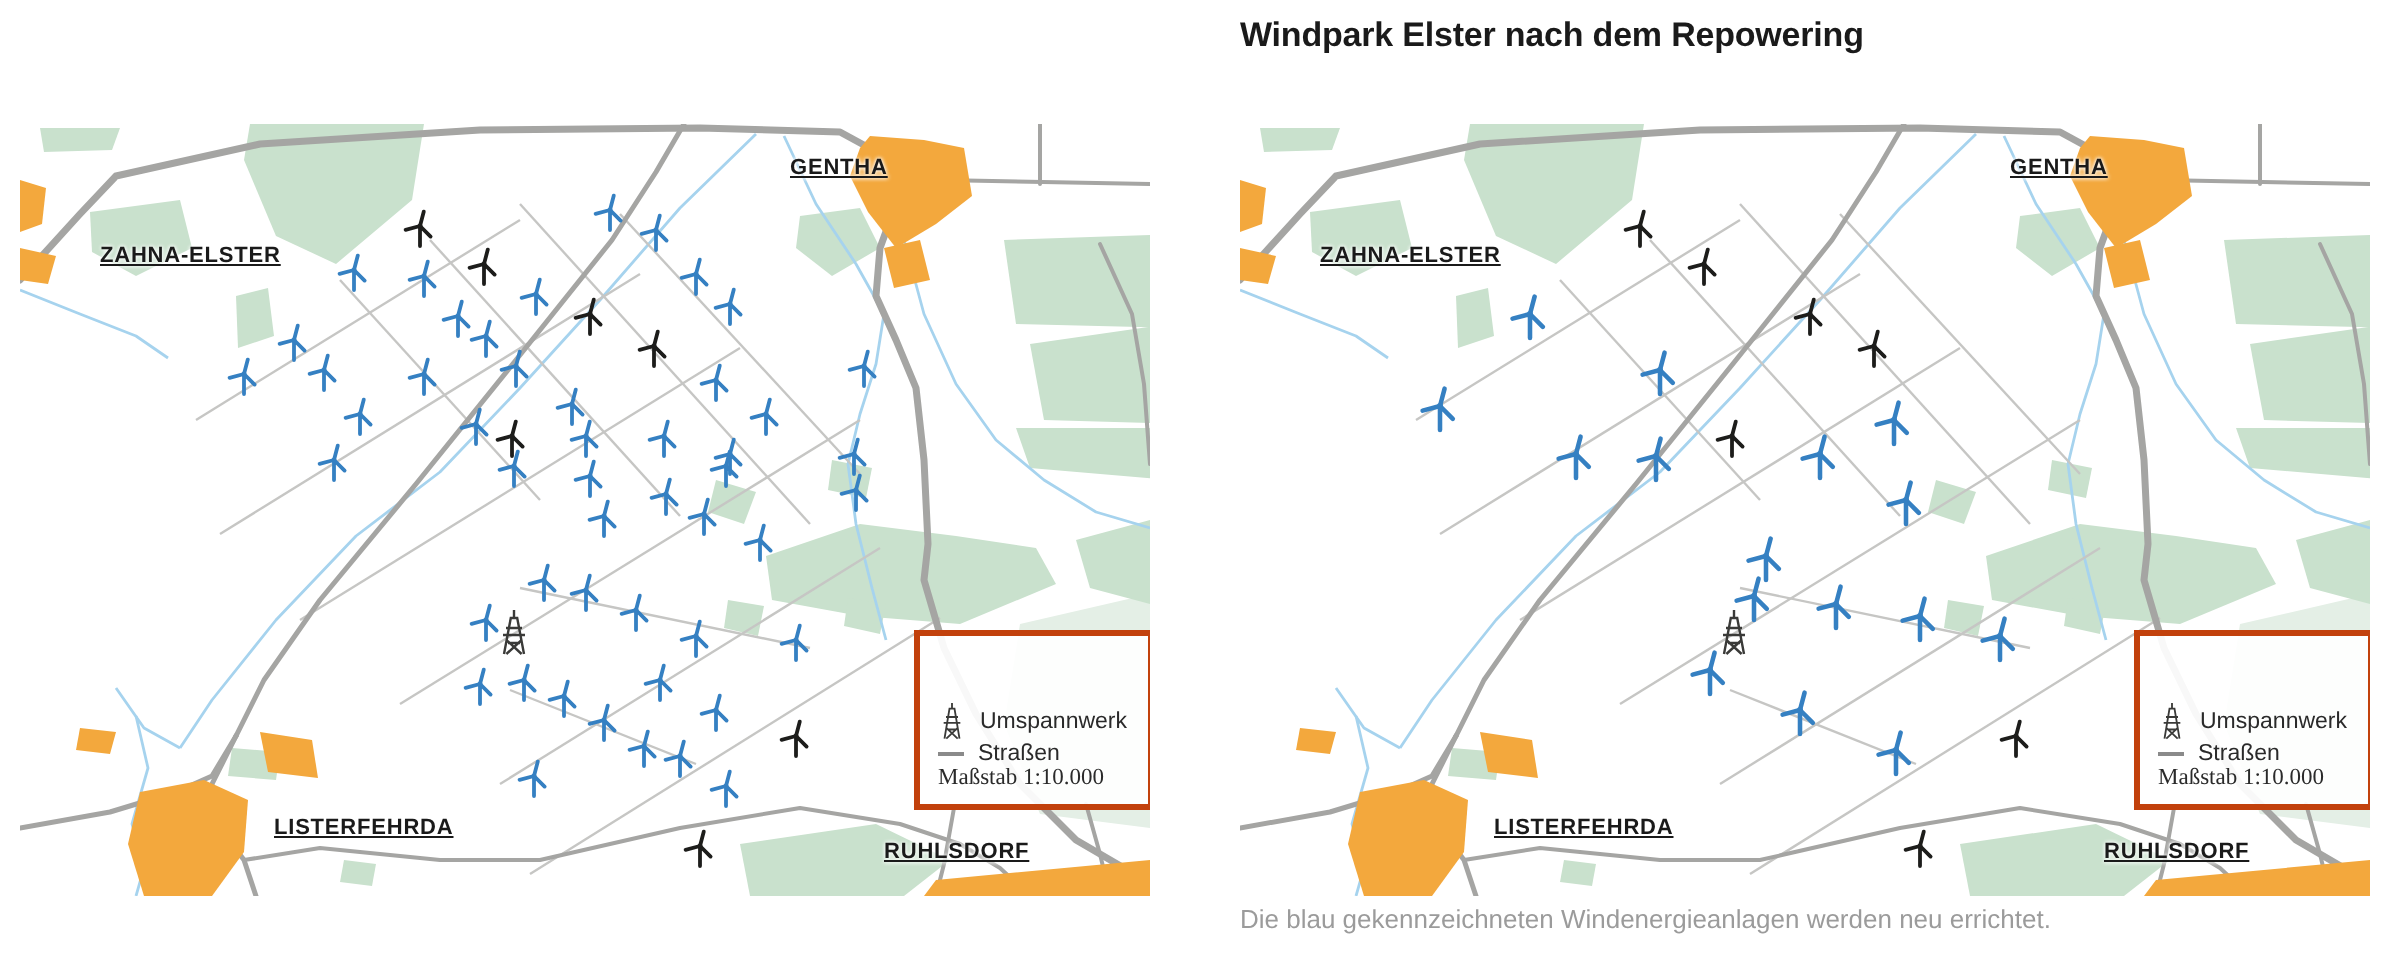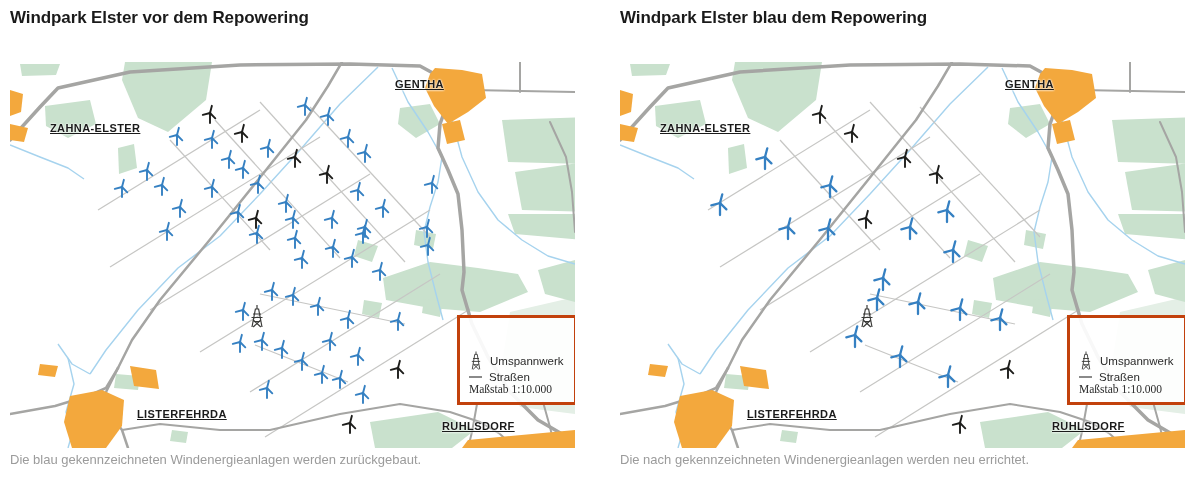--- a/index.html
+++ b/index.html
@@ -22,21 +22,20 @@
   .road-swatch{display:inline-block;width:13px;height:2px;background:#8a8a8a;flex:0 0 13px;}
   .pylon-box{flex:0 0 14px;display:flex;align-items:center;justify-content:center;}
   .caption{position:absolute;top:452px;left:0;margin:0;font-size:13px;color:#9b9b9b;white-space:nowrap;}
 </style>
 </head>
 <body>
 
 <div class="page">
 
   <section class="panel before">
-    <h2 class="panel-title">Windpark Elster vor dem Repowering</h2>
     <div class="map-wrap">
       <svg class="map-svg" id="map-0" viewBox="0 0 565 386">
           <rect x="0" y="0" width="565" height="386" fill="#ffffff"></rect>
           <polygon points="500,250 565,235 565,352 510,345 492,300" fill="#e4efe6"></polygon>
           <polygon points="115,0 202,0 196,38 158,70 128,56 112,18" fill="#c9e1cd"></polygon>
           <polygon points="35,44 80,38 86,62 58,76 36,64" fill="#c9e1cd"></polygon>
           <polygon points="108,86 124,82 127,106 109,112" fill="#c9e1cd"></polygon>
           <polygon points="10,2 50,2 46,13 12,14" fill="#c9e1cd"></polygon>
           <polygon points="390,46 420,42 430,62 406,76 388,62" fill="#c9e1cd"></polygon>
           <polygon points="492,58 580,55 580,102 498,100" fill="#c9e1cd"></polygon>
@@ -329,25 +328,24 @@
           </span>
           <span>Umspannwerk</span>
         </div>
         <div class="legend-row">
           <span class="road-swatch"></span>
           <span>Straßen</span>
         </div>
         <div class="legend-scale">Maßstab 1:10.000</div>
       </div>
     </div>
-    <p class="caption">Die blau gekennzeichneten Windenergieanlagen werden zurückgebaut.</p>
   </section>
 
   <section class="panel after">
-    <h2 class="panel-title">Windpark Elster blau dem Repowering</h2>
+    <h2 class="panel-title">Windpark Elster nach dem Repowering</h2>
     <div class="map-wrap">
       <svg class="map-svg" id="map-1" viewBox="0 0 565 386">
           <rect x="0" y="0" width="565" height="386" fill="#ffffff"></rect>
           <polygon points="500,250 565,235 565,352 510,345 492,300" fill="#e4efe6"></polygon>
           <polygon points="115,0 202,0 196,38 158,70 128,56 112,18" fill="#c9e1cd"></polygon>
           <polygon points="35,44 80,38 86,62 58,76 36,64" fill="#c9e1cd"></polygon>
           <polygon points="108,86 124,82 127,106 109,112" fill="#c9e1cd"></polygon>
           <polygon points="10,2 50,2 46,13 12,14" fill="#c9e1cd"></polygon>
           <polygon points="390,46 420,42 430,62 406,76 388,62" fill="#c9e1cd"></polygon>
           <polygon points="492,58 580,55 580,102 498,100" fill="#c9e1cd"></polygon>
@@ -508,16 +506,16 @@
           </span>
           <span>Umspannwerk</span>
         </div>
         <div class="legend-row">
           <span class="road-swatch"></span>
           <span>Straßen</span>
         </div>
         <div class="legend-scale">Maßstab 1:10.000</div>
       </div>
     </div>
-    <p class="caption">Die nach gekennzeichneten Windenergieanlagen werden neu errichtet.</p>
+    <p class="caption">Die blau gekennzeichneten Windenergieanlagen werden neu errichtet.</p>
   </section>
 
 </div>
 
 </body></html>

